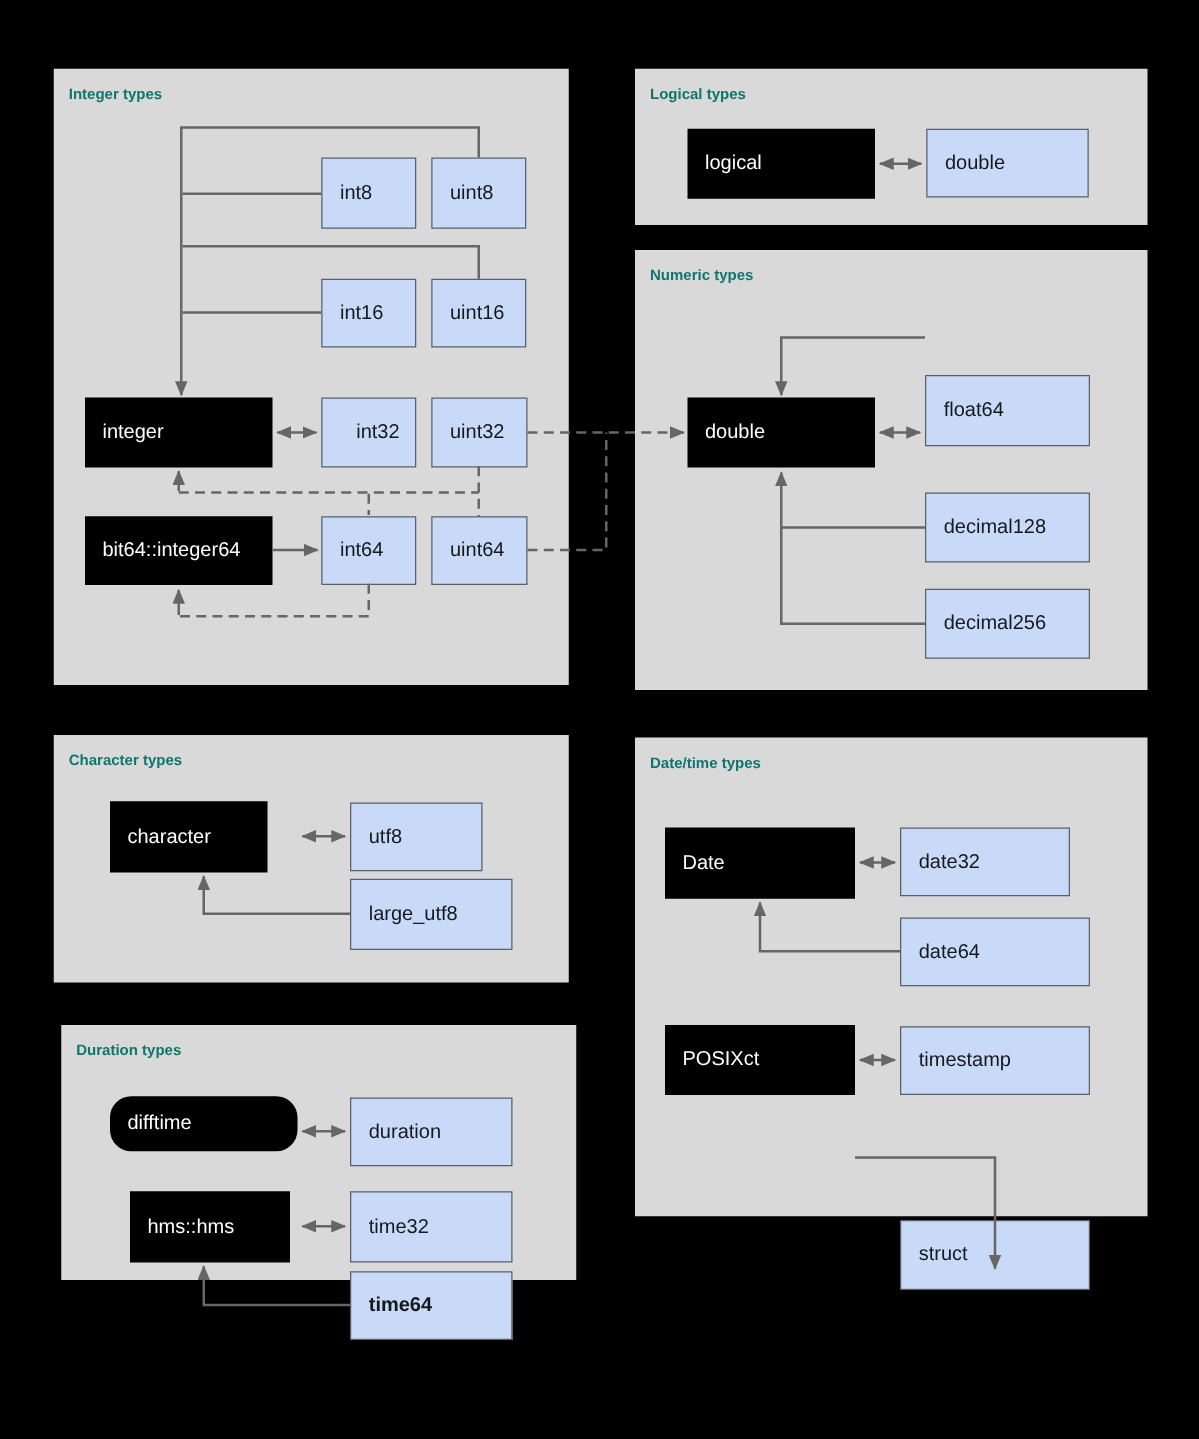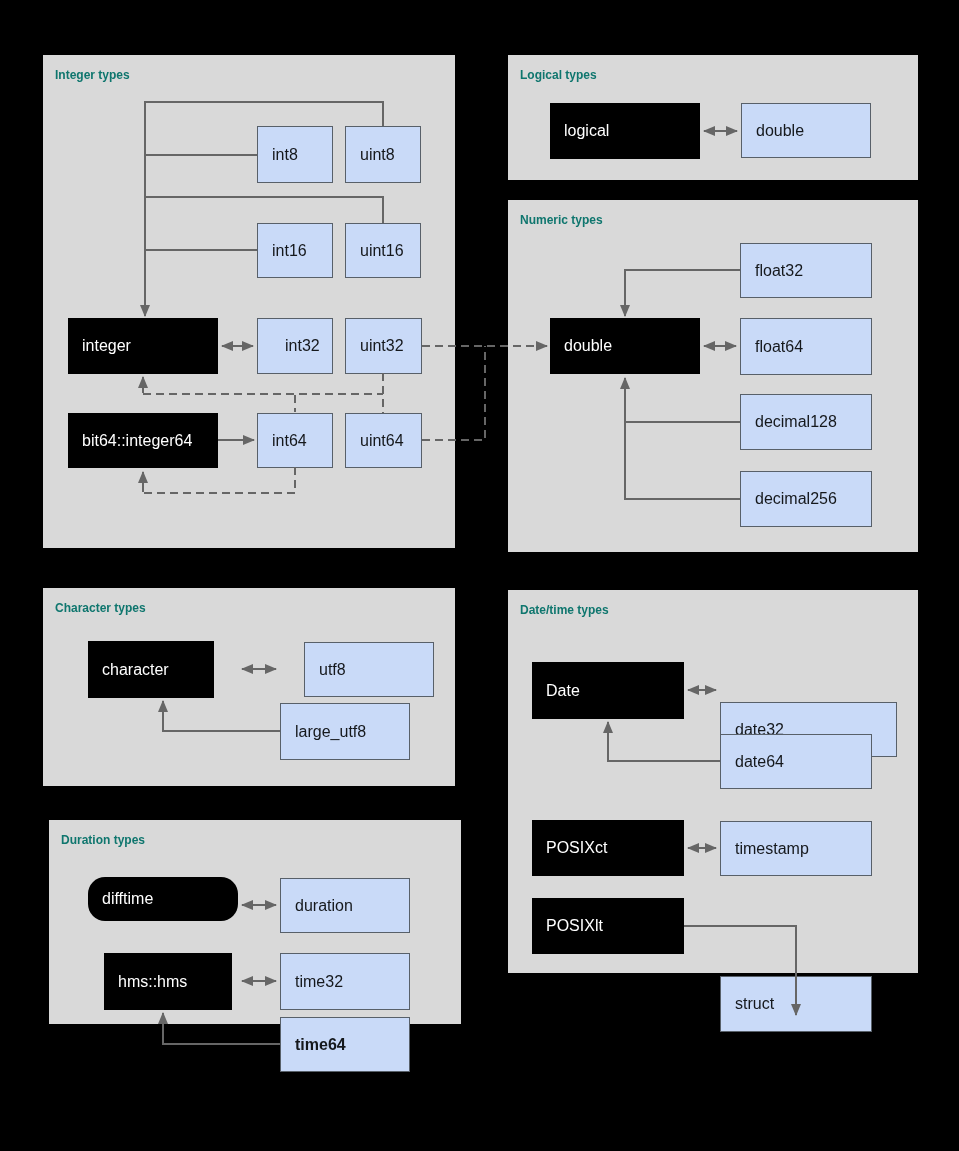--- a/index.html
+++ b/index.html
@@ -45,41 +45,39 @@
   <div class="node a" style="left:257px;top:318px;width:76px;height:56px;padding-left:27px;">int32</div>
   <div class="node a" style="left:345px;top:318px;width:77px;height:56px;">uint32</div>
   <div class="node r" style="left:68px;top:413px;width:150px;height:55px;">bit64::integer64</div>
   <div class="node a" style="left:257px;top:413px;width:76px;height:55px;">int64</div>
   <div class="node a" style="left:345px;top:413px;width:77px;height:55px;">uint64</div>
 
   <div class="node r" style="left:550px;top:103px;width:150px;height:56px;">logical</div>
   <div class="node a" style="left:741px;top:103px;width:130px;height:55px;">double</div>
 
   <div class="node r" style="left:550px;top:318px;width:150px;height:56px;">double</div>
-  <div class="node a" style="left:740px;top:243px;width:132px;height:55px;">float32</div>
-  <div class="node a" style="left:740px;top:318px;width:132px;height:57px;">float64</div>
+  <div class="node a" style="left:740px;top:300px;width:132px;height:57px;">float64</div>
   <div class="node a" style="left:740px;top:394px;width:132px;height:56px;">decimal128</div>
   <div class="node a" style="left:740px;top:471px;width:132px;height:56px;">decimal256</div>
 
   <div class="node r" style="left:88px;top:641px;width:126px;height:57px;">character</div>
-  <div class="node a" style="left:280px;top:642px;width:130px;height:55px;margin-left:24px;">utf8</div>
+  <div class="node a" style="left:280px;top:642px;width:106px;height:55px;">utf8</div>
   <div class="node a" style="left:280px;top:703px;width:130px;height:57px;">large_utf8</div>
 
   <div class="node r" style="left:88px;top:877px;width:150px;height:44px;border-radius:17px;">difftime</div>
   <div class="node a" style="left:280px;top:878px;width:130px;height:55px;">duration</div>
   <div class="node r" style="left:104px;top:953px;width:128px;height:57px;">hms::hms</div>
   <div class="node a" style="left:280px;top:953px;width:130px;height:57px;">time32</div>
   <div class="node a" style="left:280px;top:1017px;width:130px;height:55px;font-weight:bold;">time64</div>
 
   <div class="node r" style="left:532px;top:662px;width:152px;height:57px;">Date</div>
-  <div class="node a" style="left:720px;top:662px;width:177px;height:55px;margin-top:40px;">date32</div>
+  <div class="node a" style="left:720px;top:662px;width:136px;height:55px;">date32</div>
   <div class="node a" style="left:720px;top:734px;width:152px;height:55px;">date64</div>
   <div class="node r" style="left:532px;top:820px;width:152px;height:56px;">POSIXct</div>
   <div class="node a" style="left:720px;top:821px;width:152px;height:55px;">timestamp</div>
-  <div class="node r" style="left:532px;top:898px;width:152px;height:56px;">POSIXlt</div>
 
   <div class="node a" style="left:720px;top:976px;width:152px;height:56px;">struct</div>
 
   <svg class="wires" width="959" height="1151" viewBox="0 0 959 1151">
     <defs>
       <marker id="ah" markerUnits="userSpaceOnUse" markerWidth="13" markerHeight="11" refX="11" refY="5" orient="auto-start-reverse">
         <path d="M0,0 L12,5 L0,10 Z" fill="#666666"></path>
       </marker>
     </defs>
 

